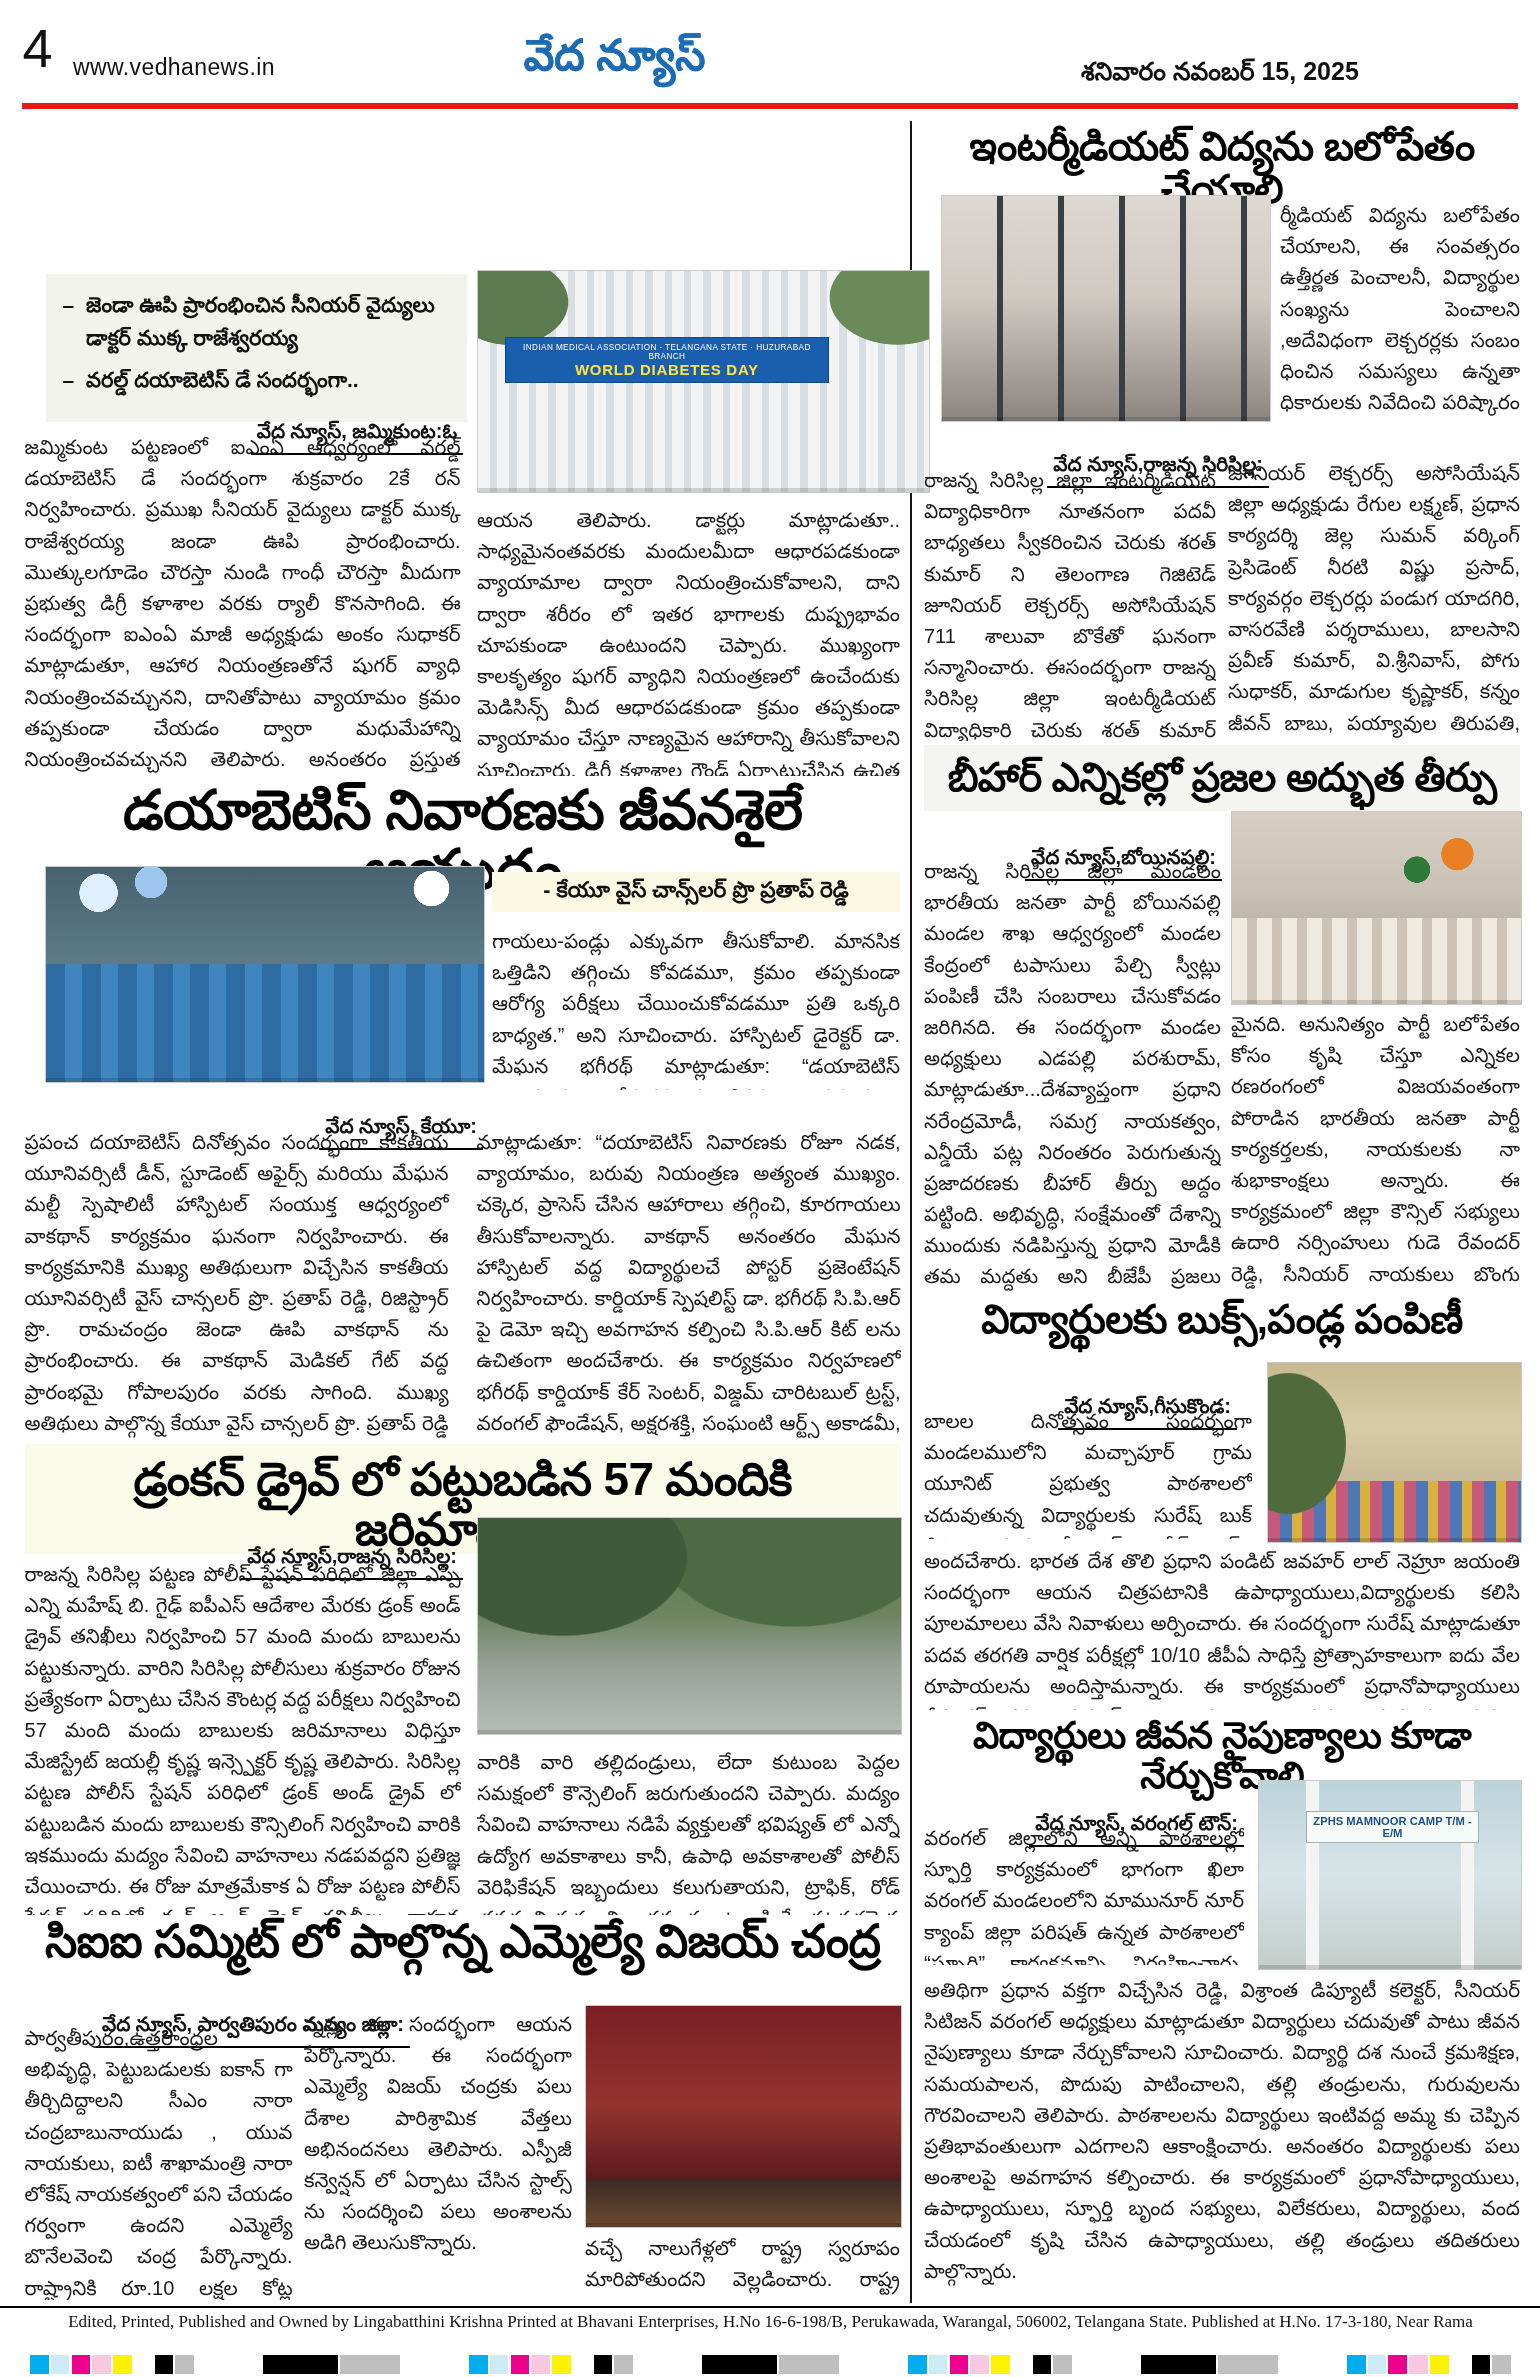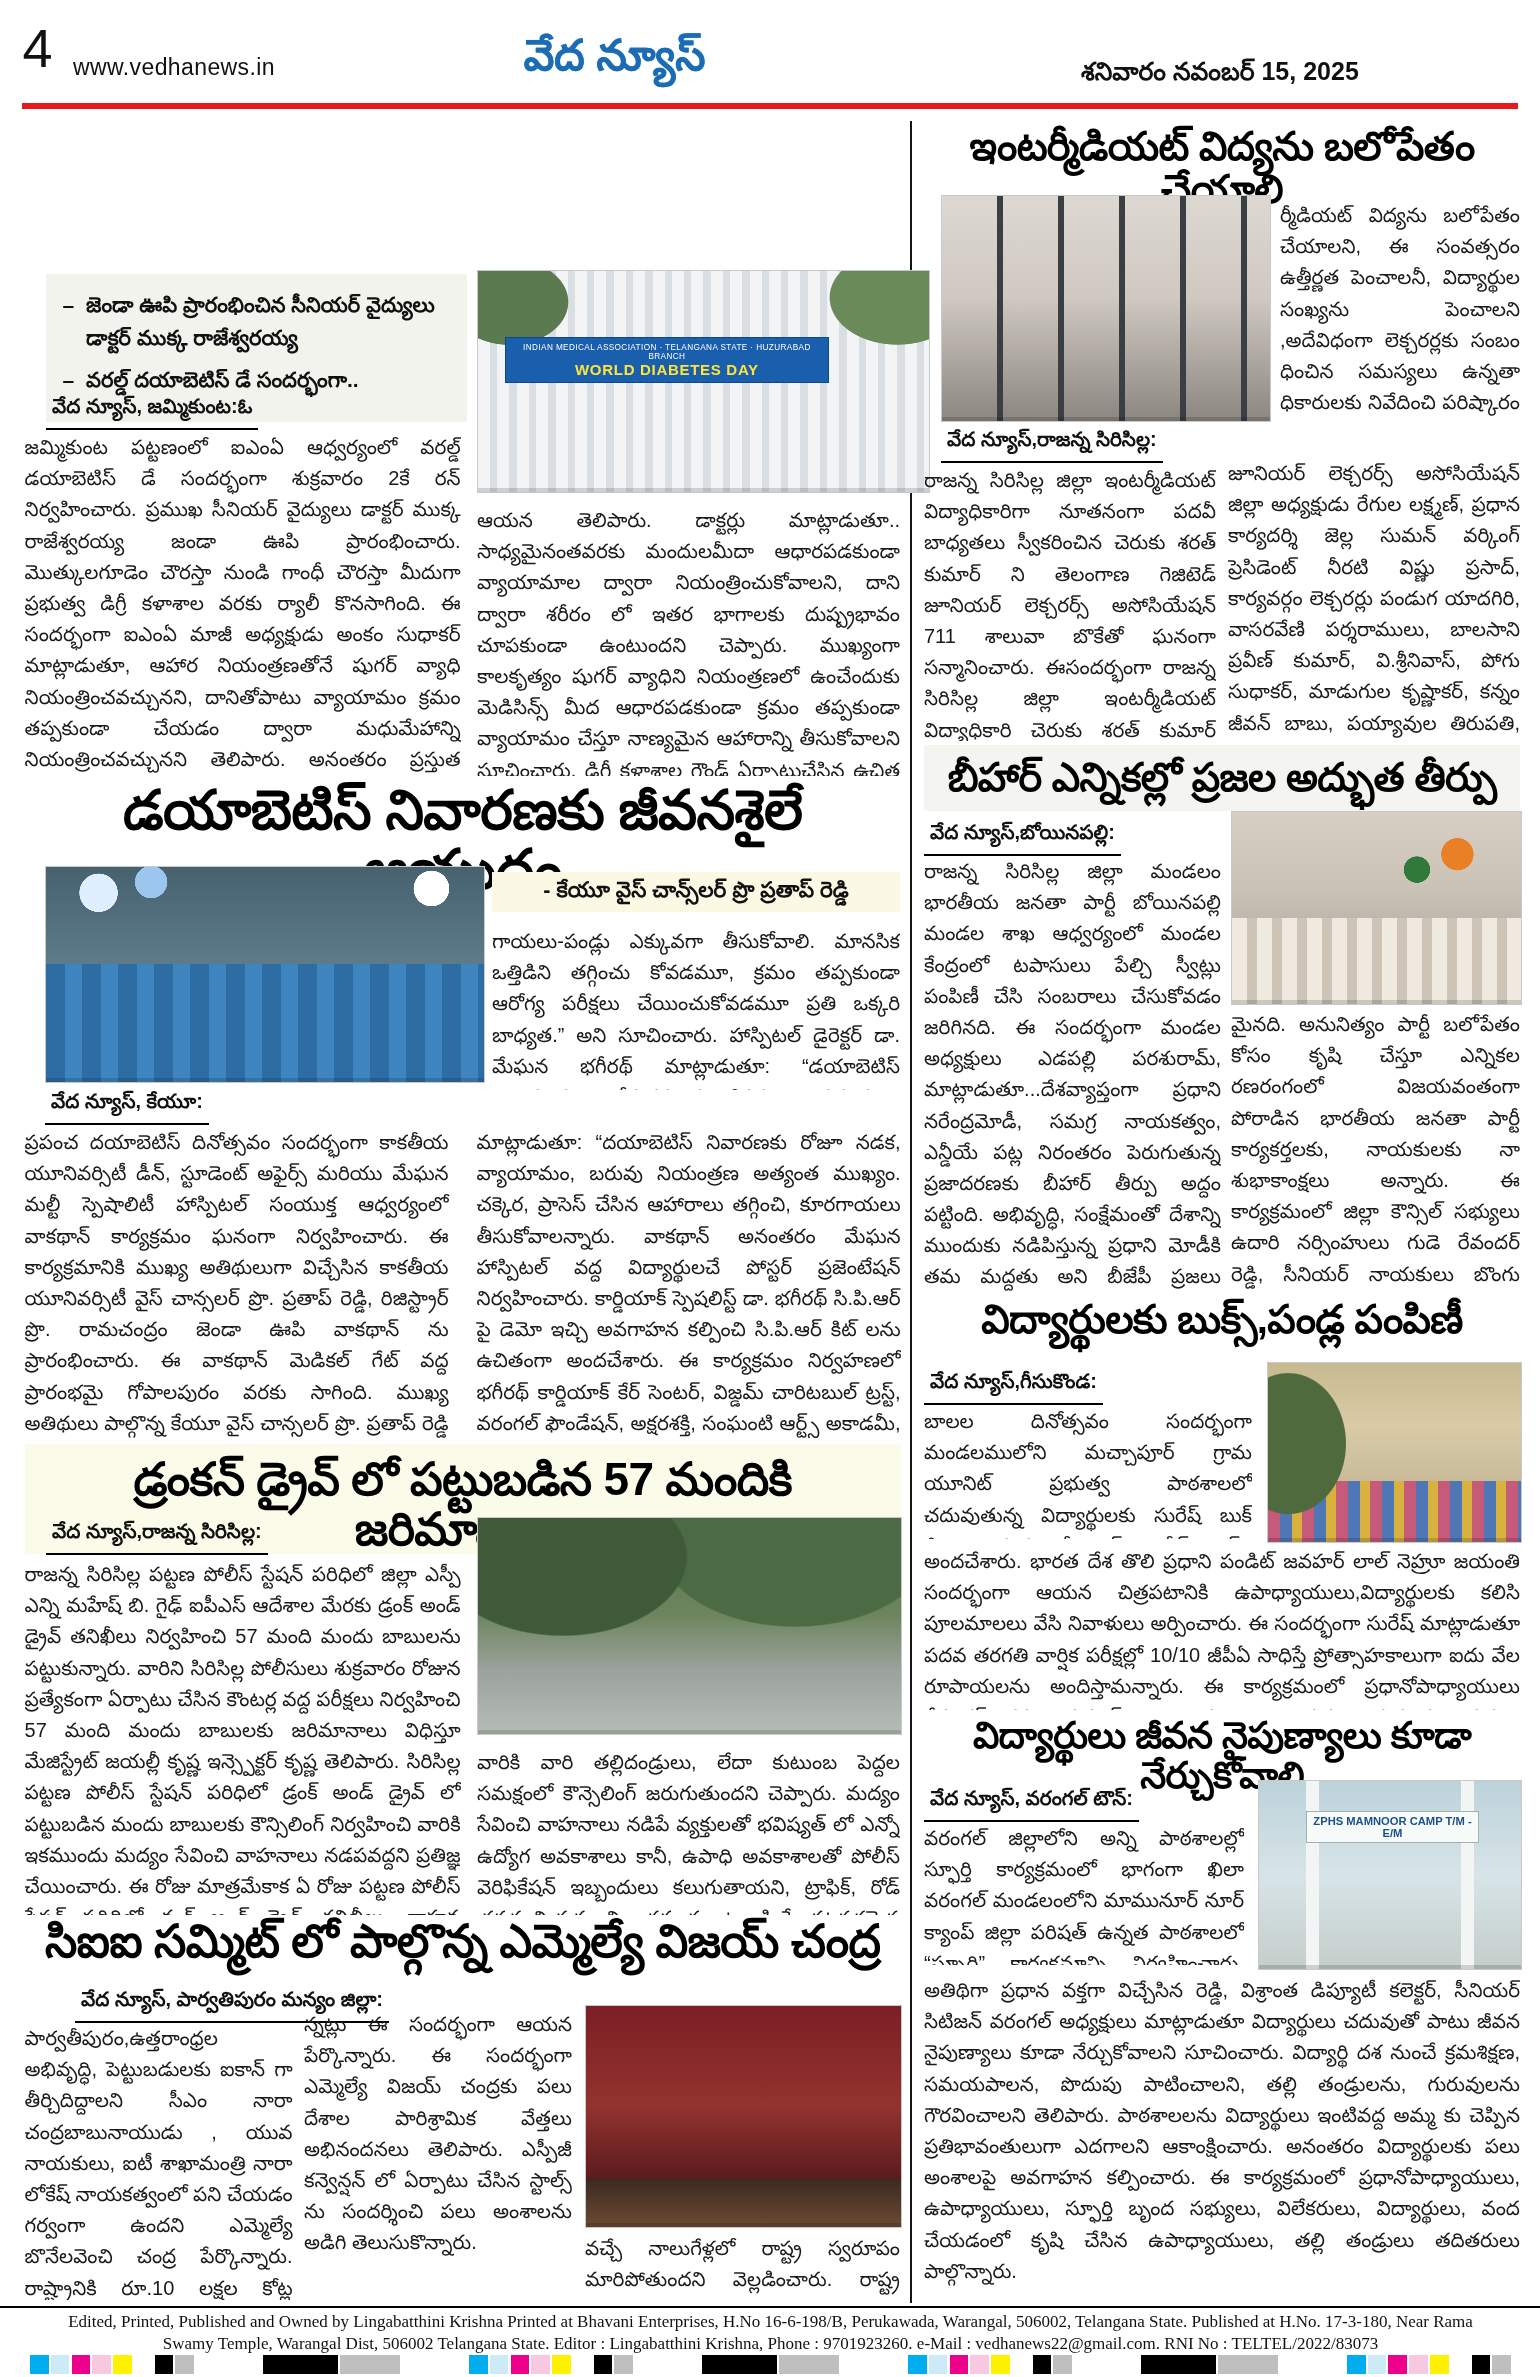--- a/index.html
+++ b/index.html
@@ -14,21 +14,21 @@
   .issue-date{font-size:25px;font-weight:bold;}
   .red-rule{background:#e8191c;height:6px;}
   .v-div{background:#141414;width:2.2px;}
   
   .headline{font-weight:bold;color:#000;line-height:1.08;letter-spacing:-0.7px;}
   .h-xl{font-size:75px;}
   .h-l{font-size:55px;text-align:center;}
   .h-m{font-size:46px;text-align:center;}
   .h-r{font-size:40px;text-align:center;}
   
-  .byline{text-align:left;font-size:20px;font-weight:bold;}
+  .byline{text-align:right;font-size:20px;font-weight:bold;margin-top:25px;}
   .byline span{display:inline-block;border-bottom:2.2px solid #000;padding:0 6px 5.2px;}
   
   .body-txt{font-size:20px;line-height:1.56;text-align:justify;overflow:hidden;color:#1a1a1a;}
   .two-col{column-count:2;column-gap:28px;}
   
   .bullet-box{background:#f3f3ed;padding:15px 16.4px;font-size:21px;font-weight:bold;line-height:1.55;}
   .bullet-row{display:flex;gap:12px;margin-bottom:10.4px;}
   .bullet-dash{flex:0 0 auto;}
   .sub-box{background:#fbf8e3;display:flex;align-items:center;justify-content:center;
            font-size:21.6px;font-weight:bold;}
@@ -189,21 +189,20 @@
   <div class="abs byline" style="left:924px;top:1787px;width:320px;"><span>వేద న్యూస్, వరంగల్ టౌన్:</span></div>
   <div class="abs photo photo-r4" style="left:1258px;top:1780px;width:262px;height:188px;">
     <div class="school-sign">ZPHS MAMNOOR CAMP T/M - E/M</div>
     <div class="photo-cap-band"></div>
   </div>
   <div class="abs body-txt" style="left:924px;top:1823px;width:320px;height:142px;">వరంగల్ జిల్లాలోని అన్ని పాఠశాలల్లో స్ఫూర్తి కార్యక్రమంలో భాగంగా ఖిలా వరంగల్ మండలంలోని మామునూర్ నూర్ క్యాంప్ జిల్లా పరిషత్ ఉన్నత పాఠశాలలో “స్ఫూర్తి” కార్యక్రమాన్ని నిర్వహించారు. ముఖ్య</div>
   <div class="abs body-txt" style="left:924px;top:1975px;width:596px;height:325px;">అతిథిగా ప్రధాన వక్తగా విచ్చేసిన రెడ్డి, విశ్రాంత డిప్యూటీ కలెక్టర్, సీనియర్ సిటిజన్ వరంగల్ అధ్యక్షులు మాట్లాడుతూ విద్యార్థులు చదువుతో పాటు జీవన నైపుణ్యాలు కూడా నేర్చుకోవాలని సూచించారు. విద్యార్థి దశ నుంచే క్రమశిక్షణ, సమయపాలన, పొదుపు పాటించాలని, తల్లి తండ్రులను, గురువులను గౌరవించాలని తెలిపారు. పాఠశాలలను విద్యార్థులు ఇంటివద్ద అమ్మ కు చెప్పిన ప్రతిభావంతులుగా ఎదగాలని ఆకాంక్షించారు. అనంతరం విద్యార్థులకు పలు అంశాలపై అవగాహన కల్పించారు. ఈ కార్యక్రమంలో ప్రధానోపాధ్యాయులు, ఉపాధ్యాయులు, స్ఫూర్తి బృంద సభ్యులు, విలేకరులు, విద్యార్థులు, వంద చేయడంలో కృషి చేసిన ఉపాధ్యాయులు, తల్లి తండ్రులు తదితరులు పాల్గొన్నారు.</div>
 
   <div class="abs footer-rule" style="left:0;top:2306px;width:1541px;"></div>
   <div class="abs footer-line" style="left:0;top:2312px;">Edited, Printed, Published and Owned by Lingabatthini Krishna Printed at Bhavani Enterprises, H.No 16-6-198/B, Perukawada, Warangal, 506002, Telangana State. Published at H.No. 17-3-180, Near Rama</div>
-  <div class="abs footer-line" style="left:0;top:2334px;">Swamy Temple, Warangal Dist, 506002 Telangana State. Editor : Lingabatthini Krishna, Phone : 9701923260. e-Mail : vedhanews22@gmail.com. RNI No : TELTEL/2022/83073</div>
   <div id="color-bars">
       <div class="cb-group">
         <div class="cb-sq" style="background: rgb(0, 174, 239);"></div>
         <div class="cb-sq" style="background: rgb(205, 235, 247);"></div>
         <div class="cb-sq" style="background: rgb(236, 0, 140);"></div>
         <div class="cb-sq" style="background: rgb(247, 200, 223);"></div>
         <div class="cb-sq" style="background: rgb(255, 242, 0);"></div>
         <div class="cb-sq" style="background: rgb(255, 255, 255);"></div>
         <div class="cb-sq" style="background: rgb(0, 0, 0);"></div>
         <div class="cb-sq" style="background: rgb(191, 191, 191);"></div>

